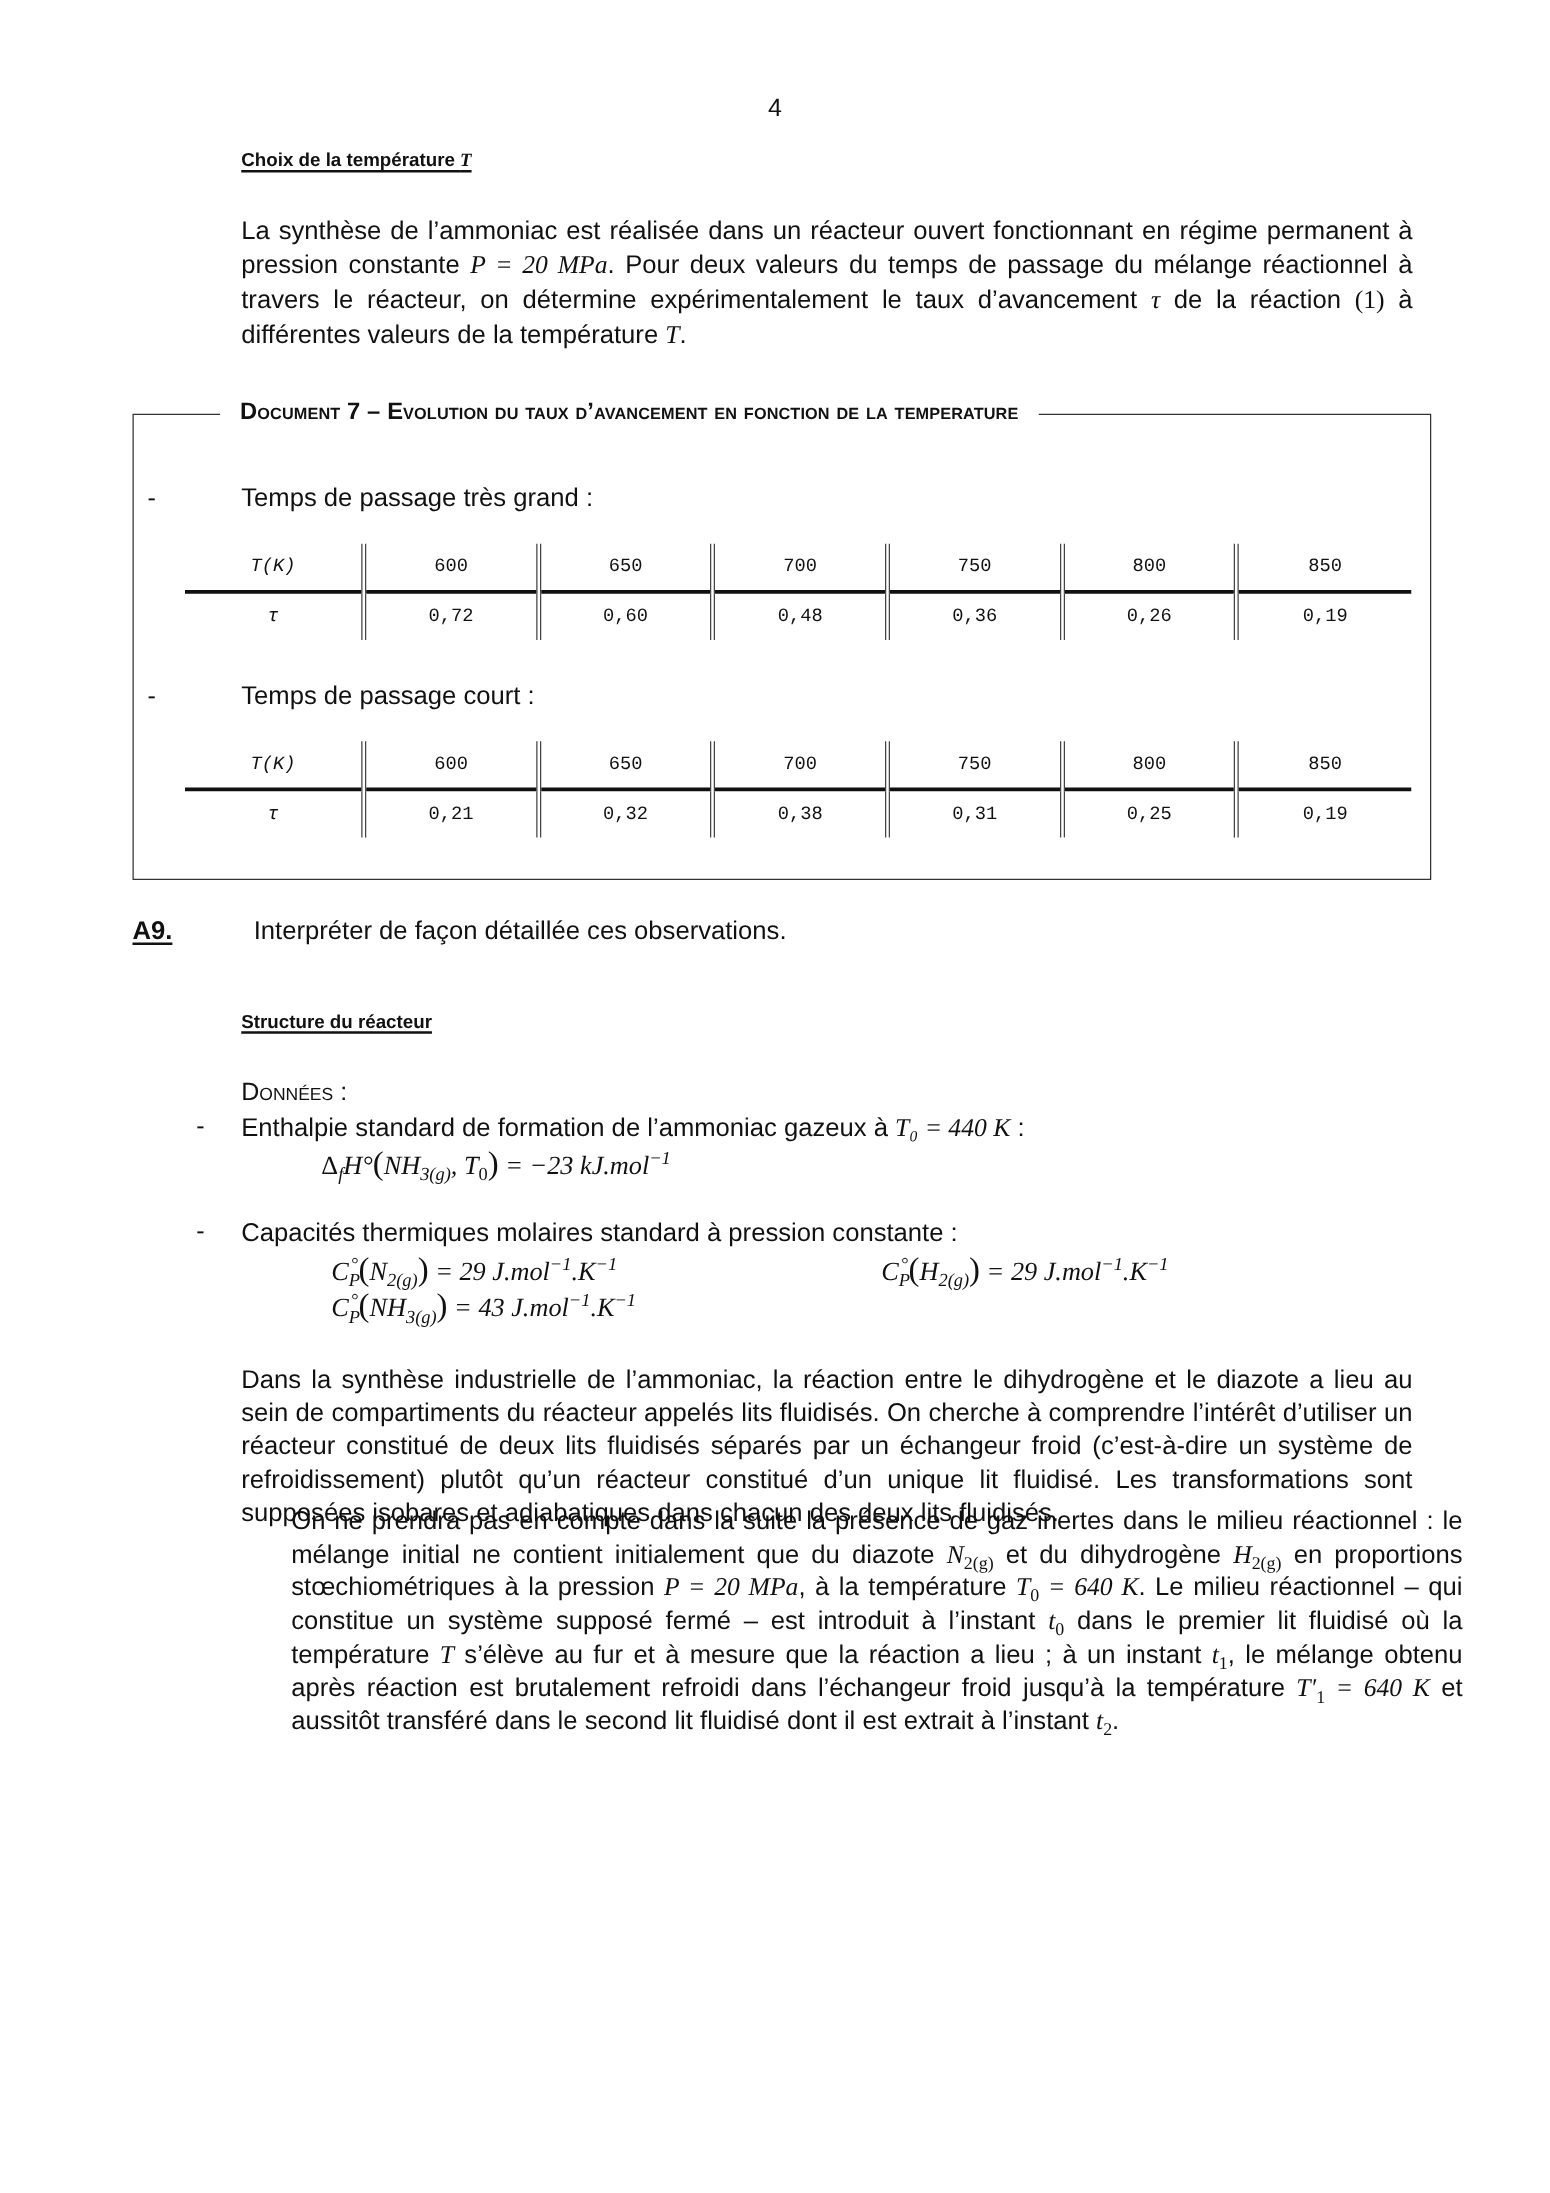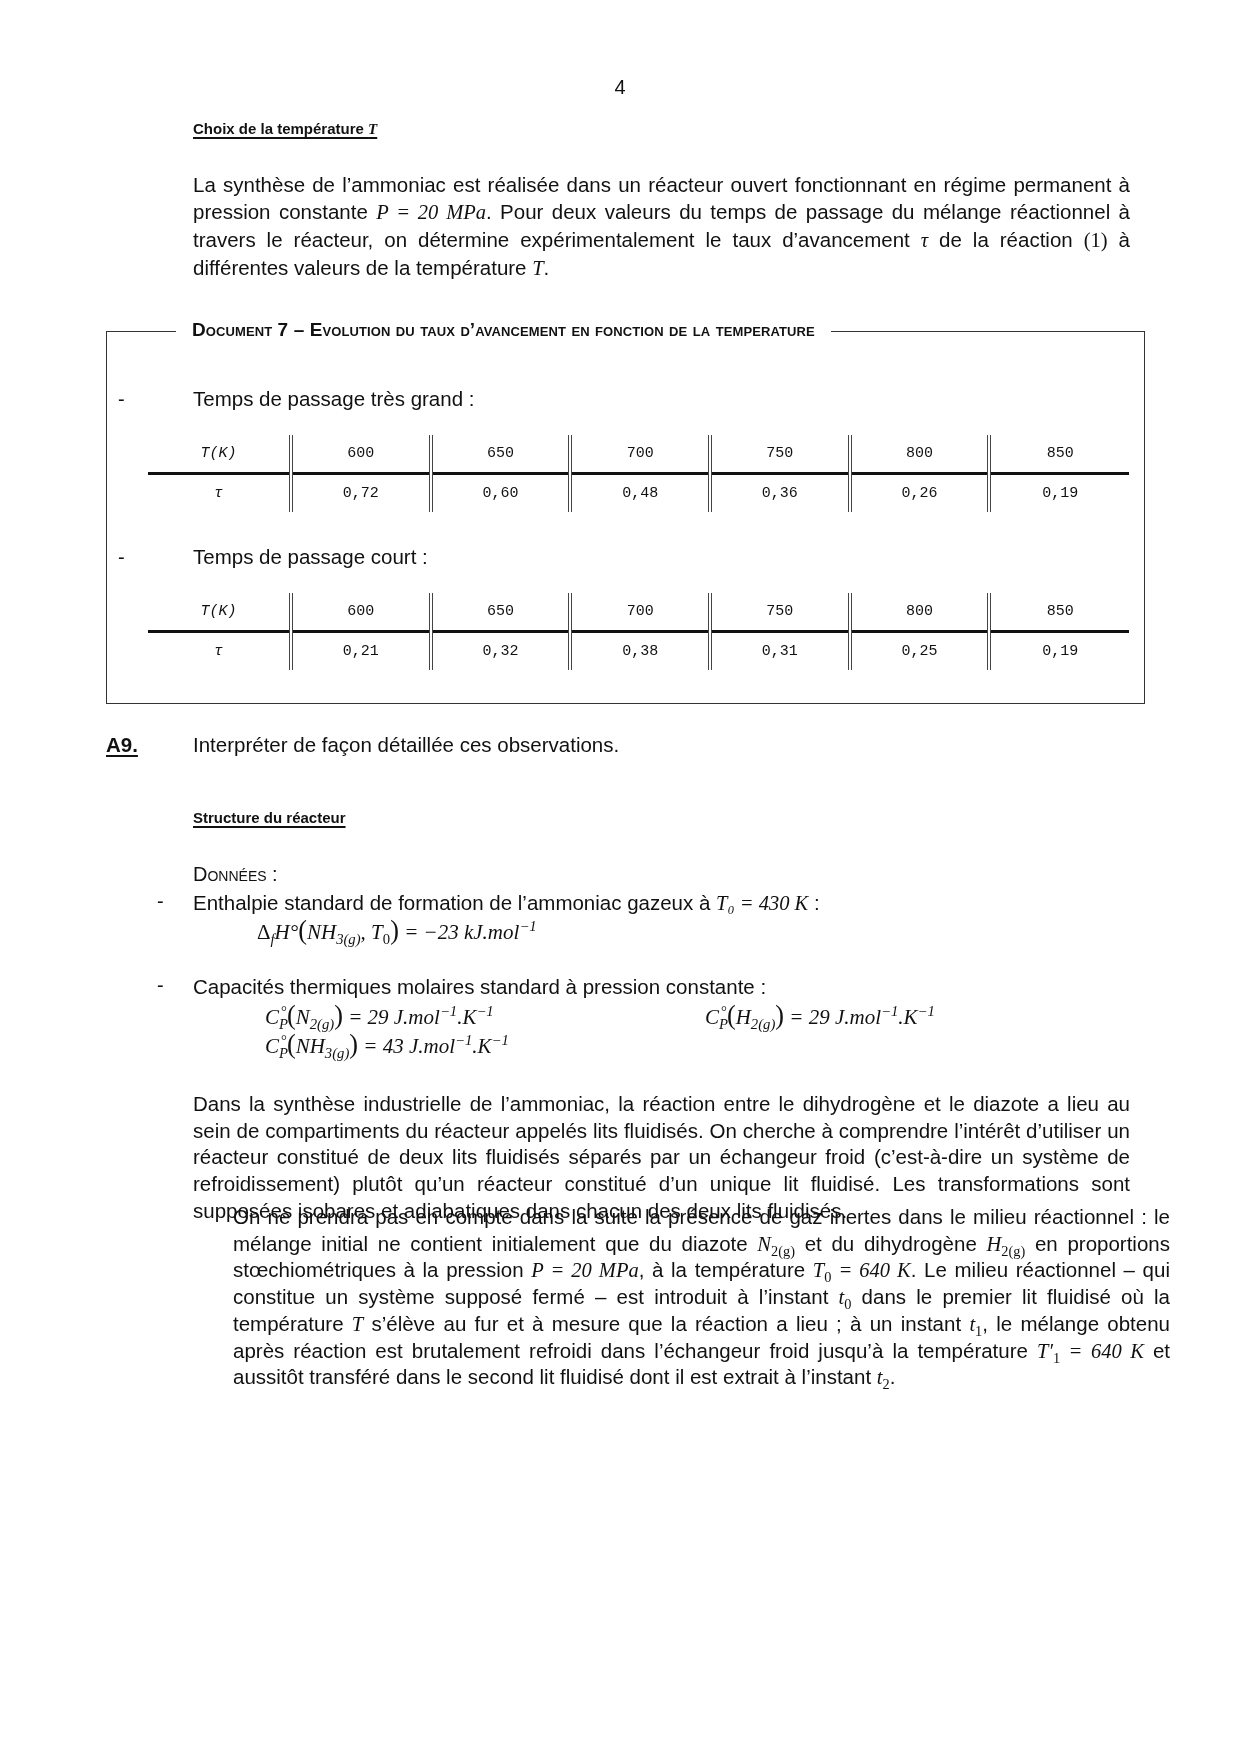--- a/index.html
+++ b/index.html
@@ -98,28 +98,28 @@
     <td class="sep">0,32</td>
     <td class="sep">0,38</td>
     <td class="sep">0,31</td>
     <td class="sep">0,25</td>
     <td class="sep">0,19</td>
   </tr>
 </tbody>
   </table>
 
 <div class="abs txt q-label" style="left:106px; top:731px;">A9.</div>
-<div class="abs txt" style="left:193px; top:731px;">Interpréter de façon détaillée ces observations.</div>
+<div class="abs txt" style="left:203px; top:731px;">Interpréter de façon détaillée ces observations.</div>
 
 <div class="abs heading" style="left:193px; top:809px;">Structure du réacteur</div>
 <div class="abs smallcaps" style="left:193px; top:863px;">Données :</div>
 
 <div class="abs bullet" style="left:157px; top:890px;">-</div>
 <div class="abs txt" style="left:193px; top:889px; white-space:nowrap;">
-  <span>Enthalpie standard de formation de l’ammoniac gazeux à </span><span class="math">T₀ = 430 K</span><span> :</span>
+  <span>Enthalpie standard de formation de l’ammoniac gazeux à </span><span class="math">T₀ = 440 K</span><span> :</span>
 </div>
 <div class="abs eq" style="left:257px; top:916px;">
   <span class="n">Δ</span><sub>f</sub>H°<span class="big">(</span>NH<sub>3(g)</sub>, T<sub class="n">0</sub><span class="big">)</span><span> = −23 kJ.mol</span><sup>−1</sup>
 </div>
 
 <div class="abs bullet" style="left:157px; top:974px;">-</div>
 <div class="abs txt" style="left:193px; top:973px;">Capacités thermiques molaires standard à pression constante :</div>
 
 <div class="abs eq" style="left:265px; top:1001px;">
   C<sub>P</sub><sup class="n" style="margin-left:-7px;">°</sup><span class="big">(</span><span>N</span><sub>2(g)</sub><span class="big">)</span><span> = 29 J.mol</span><sup>−1</sup><span>.K</span><sup>−1</sup>

